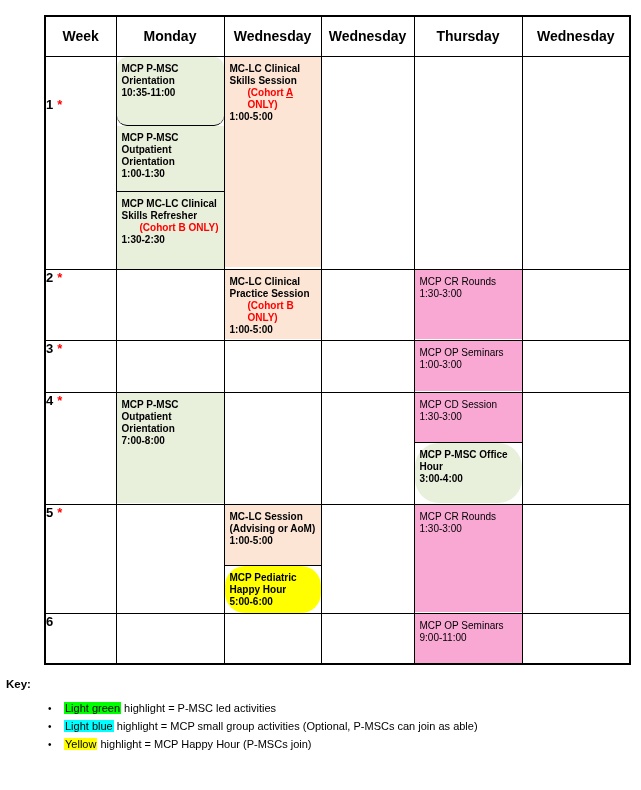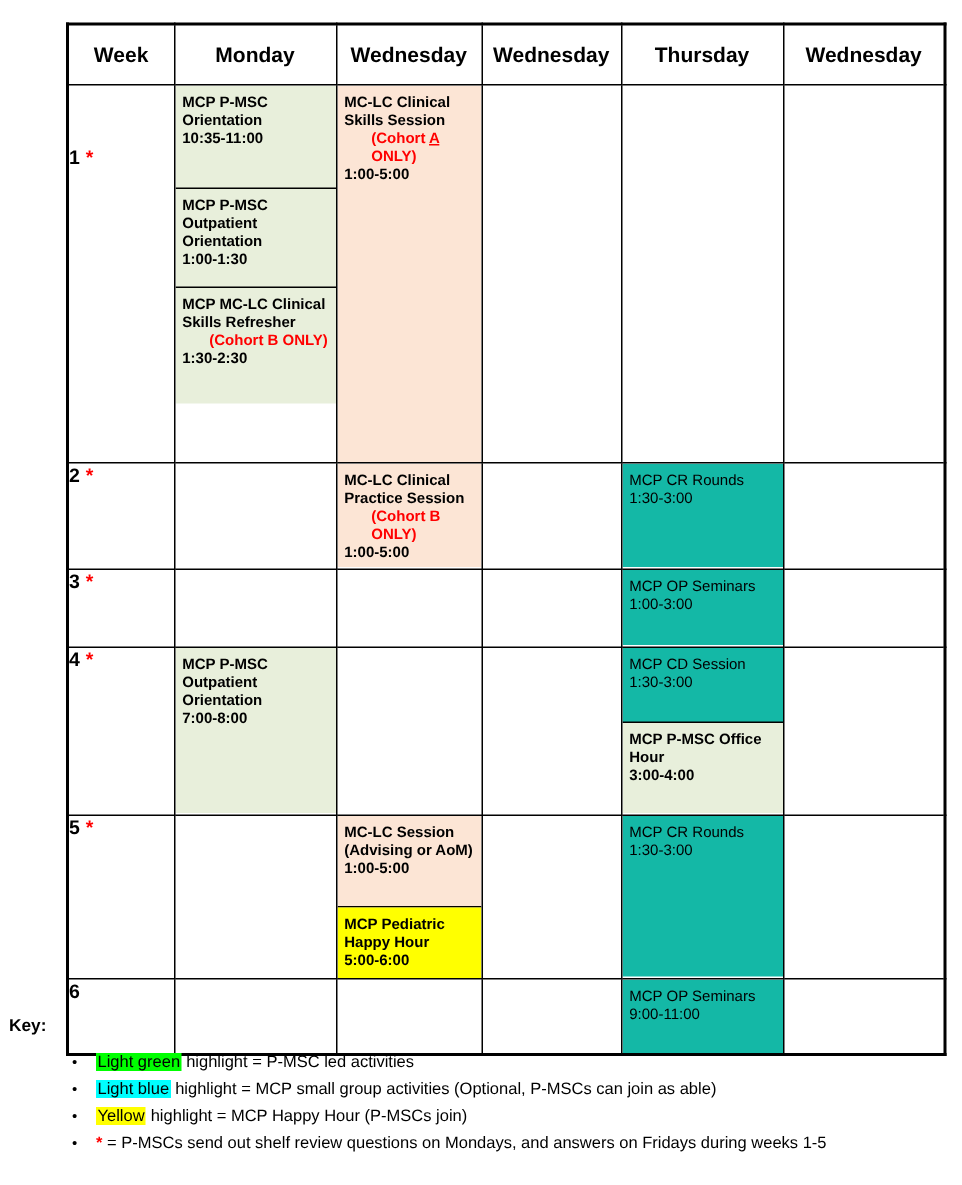--- a/index.html
+++ b/index.html
@@ -12,29 +12,29 @@
   tr.hdr{height:40px;}
   tr.r1{height:212px;} tr.r2{height:71px;} tr.r3{height:52px;}
   tr.r4{height:112px;} tr.r5{height:109px;} tr.r6{height:51px;}
   .week-cell{font-size:13px;font-weight:bold;padding:13px 0 0 11px;white-space:nowrap;}
   tr.r1 .week-cell{padding-top:40px;}
   .star{color:#FF0000;margin-left:4px;}
   .event{box-sizing:border-box;padding:6px 3px 0 5px;font-size:10px;line-height:1.2;font-weight:bold;}
   .event.reg{font-weight:normal;}
   .green{background:#E8EFDB;}
   .peach{background:#FCE5D5;}
-  .blue{background:#14b8a6;}
+  .blue{background:#f9a8d4;}
   .yellow{background:#FFFF00;}
   .stack .event{border-bottom:1px solid #000;}
   .stack .event:last-child{border-bottom:none;}
   .cohort{color:#FF0000;padding-left:18px;}
   .u{text-decoration:underline;}
-  .h69{height:69px;} .h66{height:66px;} .h77{height:77px;} .h212{height:251px;}
+  .h69{height:69px;border-radius:10px;} .h66{height:66px;} .h77{height:77px;} .h212{height:210px;}
   .h71{height:69px;} .h52{height:50px;} .h112{height:110px;}
-  .h50{height:50px;} .h62{height:60px;} .h61{height:61px;} .h48{height:47px;}
+  .h50{height:50px;} .h62{height:60px;border-radius:24px;} .h61{height:61px;} .h48{height:47px;border-radius:20px;}
   .h109{height:107px;} .h51{height:49px;}
   .key{position:absolute;left:6px;top:678px;font-size:11px;}
   .key-label{font-weight:bold;font-size:11.5px;}
   .key-items{margin-top:12px;}
   .key-item{margin:0 0 5px 42px;line-height:13px;}
   .bullet{display:inline-block;width:16px;font-size:10px;vertical-align:top;}
   .hl{padding:0 1px;}
   .hl-green{background:#00FF00;}
   .hl-pink{background:#FF00FF;}
   .hl-blue{background:#00FFFF;}
@@ -202,19 +202,16 @@
     <div class="key-items">
       <div class="key-item">
         <span class="bullet">•</span><span class="key-text"><span class="hl hl-green">Light green</span><span> highlight = P-MSC led activities</span></span>
       </div>
       <div class="key-item">
         <span class="bullet">•</span><span class="key-text"><span class="hl hl-blue">Light blue</span><span> highlight = MCP small group activities (Optional, P-MSCs can join as able)</span></span>
       </div>
       <div class="key-item">
         <span class="bullet">•</span><span class="key-text"><span class="hl hl-yellow">Yellow</span><span> highlight = MCP Happy Hour (P-MSCs join)</span></span>
       </div>
-      <div class="key-item">
-        <span class="bullet">•</span><span class="key-text"><span class="star-red">*</span><span> = P-MSCs send out shelf review questions on Mondays, and answers on Fridays during weeks 1-5</span></span>
-      </div>
     </div>
   </div>
 
 </div>
 
 </body></html>

